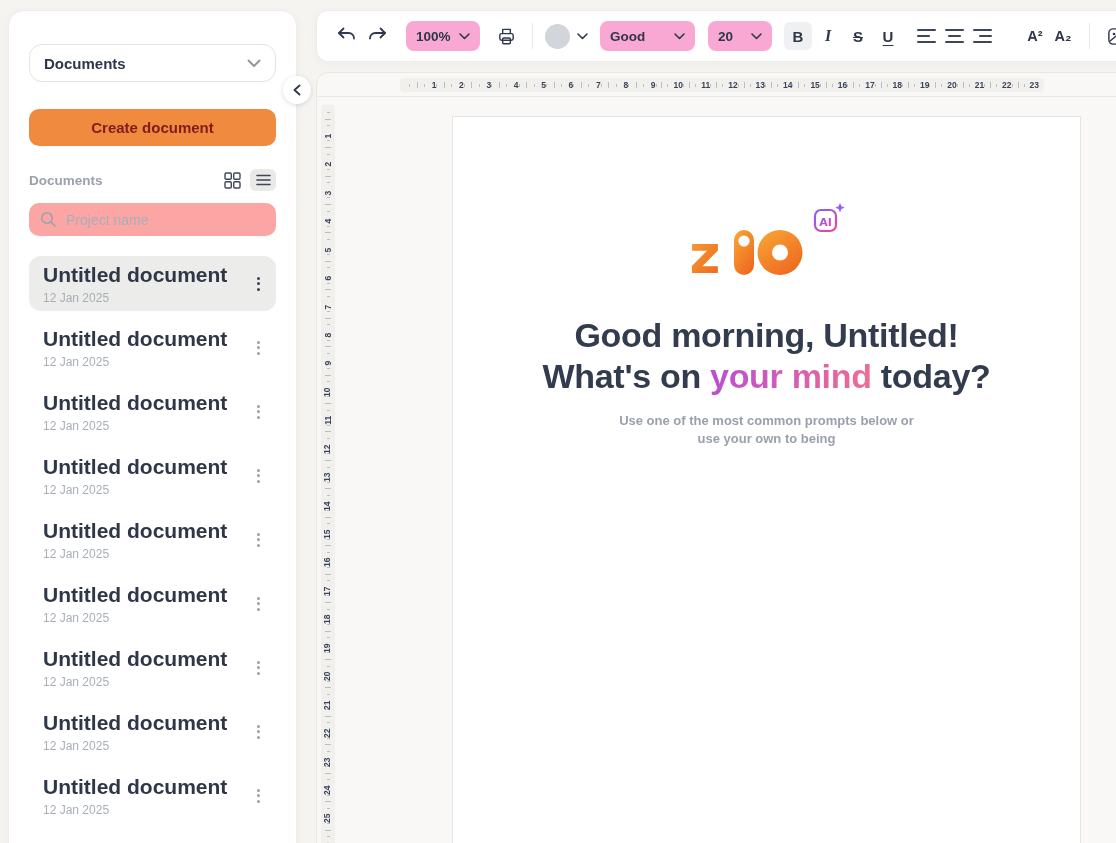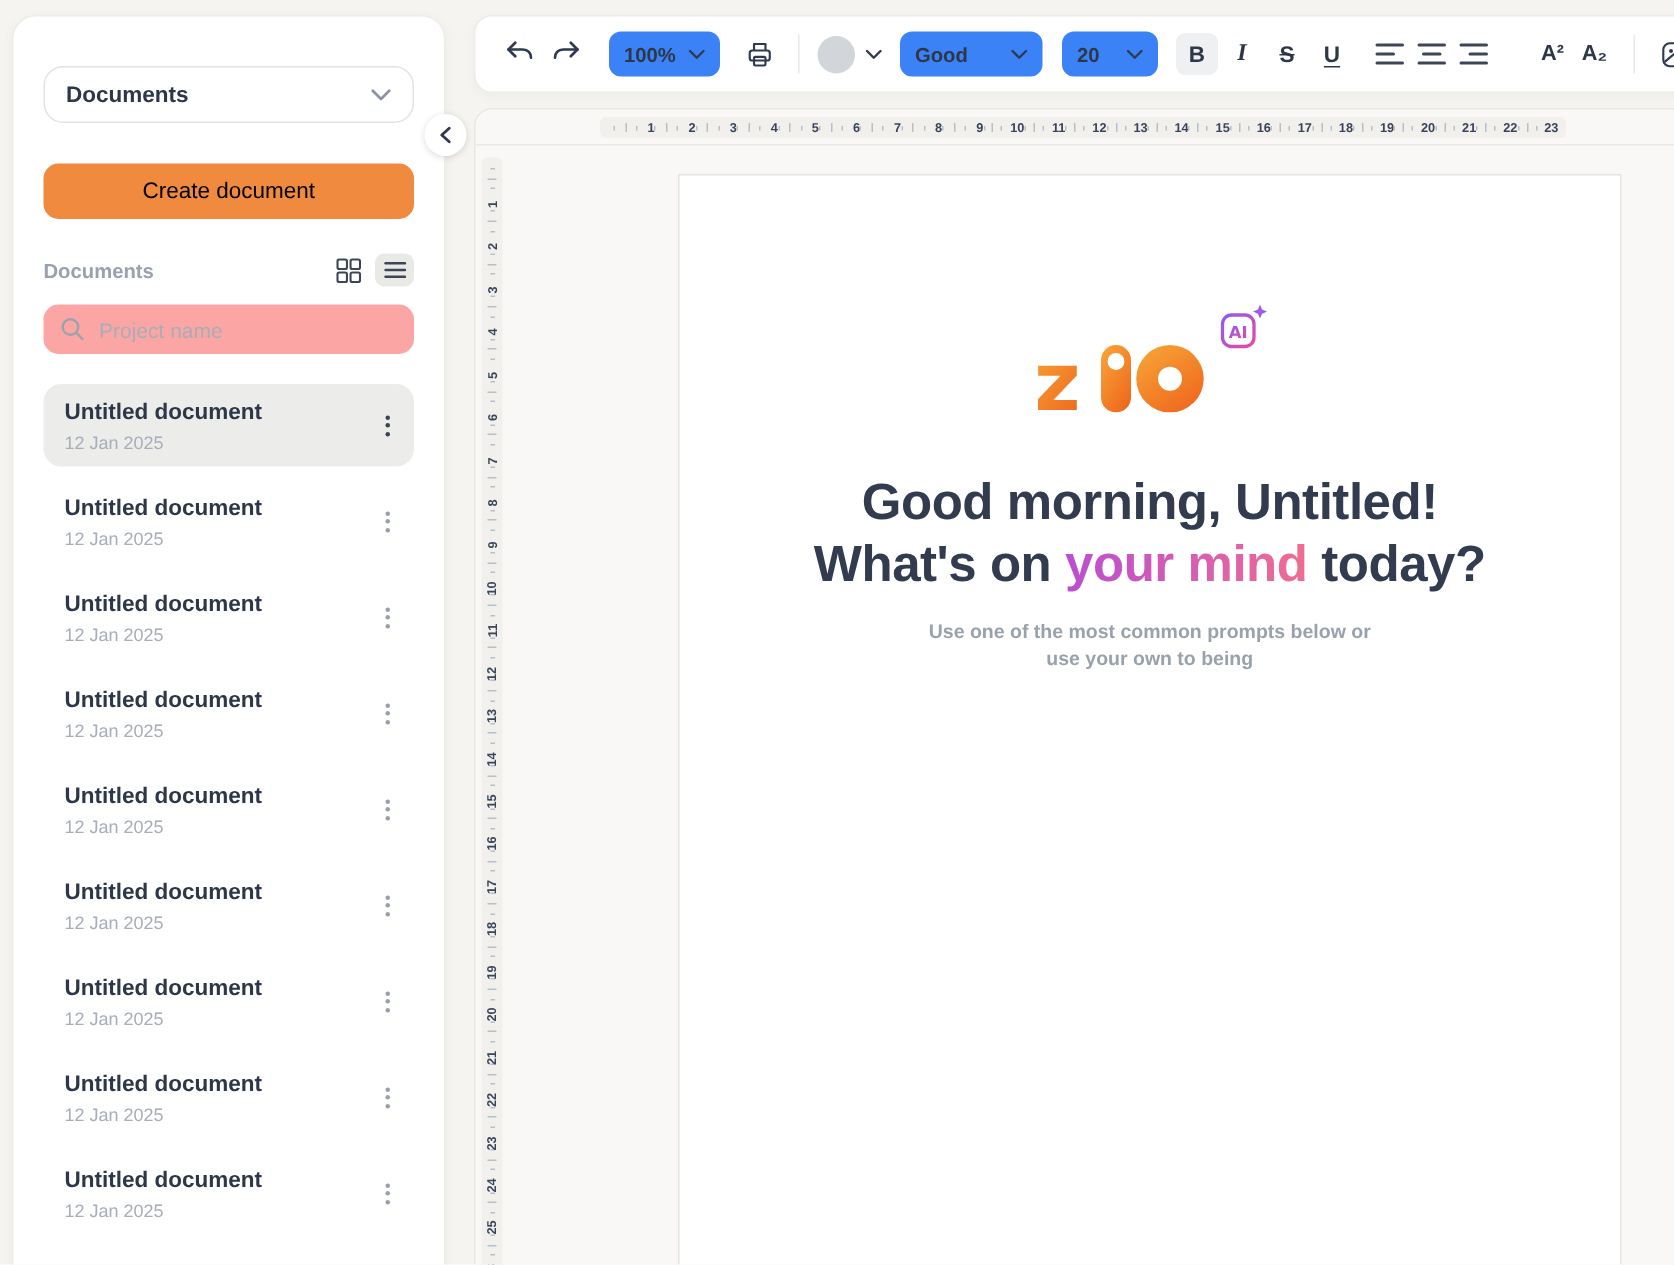--- a/index.html
+++ b/index.html
@@ -19,21 +19,21 @@
     padding:33px 20px 0;
   }
   .ws-select {
     height:38px; border:1px solid #e3e3e0; border-radius:13px;
     display:flex; align-items:center; justify-content:space-between;
     padding:0 14px; cursor:pointer; background:#fff;
   }
   .ws-select b { font-size:15px; font-weight:700; color:#2d3748; }
   .create-btn {
     margin-top:27px; width:100%; height:37px; border:none; border-radius:10px;
-    background:#F08A3E; color:#000000; font-size:15px; font-weight:400;
+    background:#F08A3E; color:#7f1d1d; font-size:15px; font-weight:700;
     font-family:inherit; cursor:pointer;
   }
   .list-header { margin-top:23px; display:flex; align-items:center; justify-content:space-between; }
   .list-header .lbl { font-size:13.5px; font-weight:600; color:#9aa1ac; }
   .view-toggles { display:flex; gap:5px; align-items:center; }
   .toggle { width:26px; height:22px; border-radius:6px; display:flex; align-items:center; justify-content:center; cursor:pointer; }
   .toggle.active { background:#e9e9e6; }
   .search {
     margin-top:12px; height:33px; background:#fca5a5; border-radius:10px;
     display:flex; align-items:center; gap:9px; padding:0 11px;
@@ -42,40 +42,40 @@
     border:none; background:transparent; outline:none; width:100%;
     font-size:14px; font-family:inherit; color:#2d3748;
   }
   .search input::placeholder { color:#a8aeb8; }
   .doc-list { margin-top:20px; display:flex; flex-direction:column; gap:9px; }
   .doc-item {
     height:55px; border-radius:12px; display:flex; align-items:center;
     justify-content:space-between; padding:0 10px 0 14px; cursor:pointer; flex:none;
   }
   .doc-item.selected { background:#ececе9; background:#ececea; }
-  .doc-title { font-size:15px; font-weight:700; color:#2d3748; line-height:1.2; text-align:right; }
+  .doc-title { font-size:21px; font-weight:700; color:#2d3748; line-height:1.2; text-align:right; }
   .doc-date { font-size:12px; color:#a8aeb8; margin-top:4px; text-align:left; }
   .kebab { display:flex; flex-direction:column; gap:2.5px; padding:6px; cursor:pointer; }
   .kebab i { width:3px; height:3px; border-radius:50%; background:#9aa0ab; }
   .doc-item.selected .kebab i { background:#3a4355; }
   .collapse-btn {
     position:absolute; left:283px; top:76px; width:28px; height:28px; border-radius:50%;
     background:#fff; box-shadow:0 1px 5px rgba(0,0,0,.14);
     display:flex; align-items:center; justify-content:center; z-index:6; cursor:pointer;
   }
   
   .toolbar {
     position:absolute; left:316px; top:10px; right:-14px; height:52px;
     background:#fff; border:1px solid #ececе8; border:1px solid #ececea; border-radius:12px;
     box-shadow:0 2px 8px rgba(50,55,70,.04);
     display:flex; align-items:center; padding:0 15px; z-index:4;
   }
   .tb-btn { width:28px; height:28px; border-radius:6px; display:flex; align-items:center; justify-content:center; cursor:pointer; flex:none; }
   .pill {
-    height:30px; background:#3b82f6; border-radius:8px; display:flex; align-items:center;
+    height:30px; background:#f9a8d4; border-radius:8px; display:flex; align-items:center;
     justify-content:space-between; padding:0 10px; gap:8px; cursor:pointer; flex:none;
     font-size:13.5px; font-weight:600; color:#2d3748;
   }
   .divider { width:1px; height:26px; background:#e8e8e5; margin:0 12px; flex:none; }
   .fmt-btn {
     width:28px; height:28px; border-radius:6px; display:flex; align-items:center; justify-content:center;
     font-size:15px; font-weight:700; color:#2d3748; cursor:pointer; flex:none;
   }
   .fmt-btn.active { background:#eef0f1; }
   .fmt-italic { font-style:italic; font-family:"Liberation Serif", serif; font-size:16px; }

